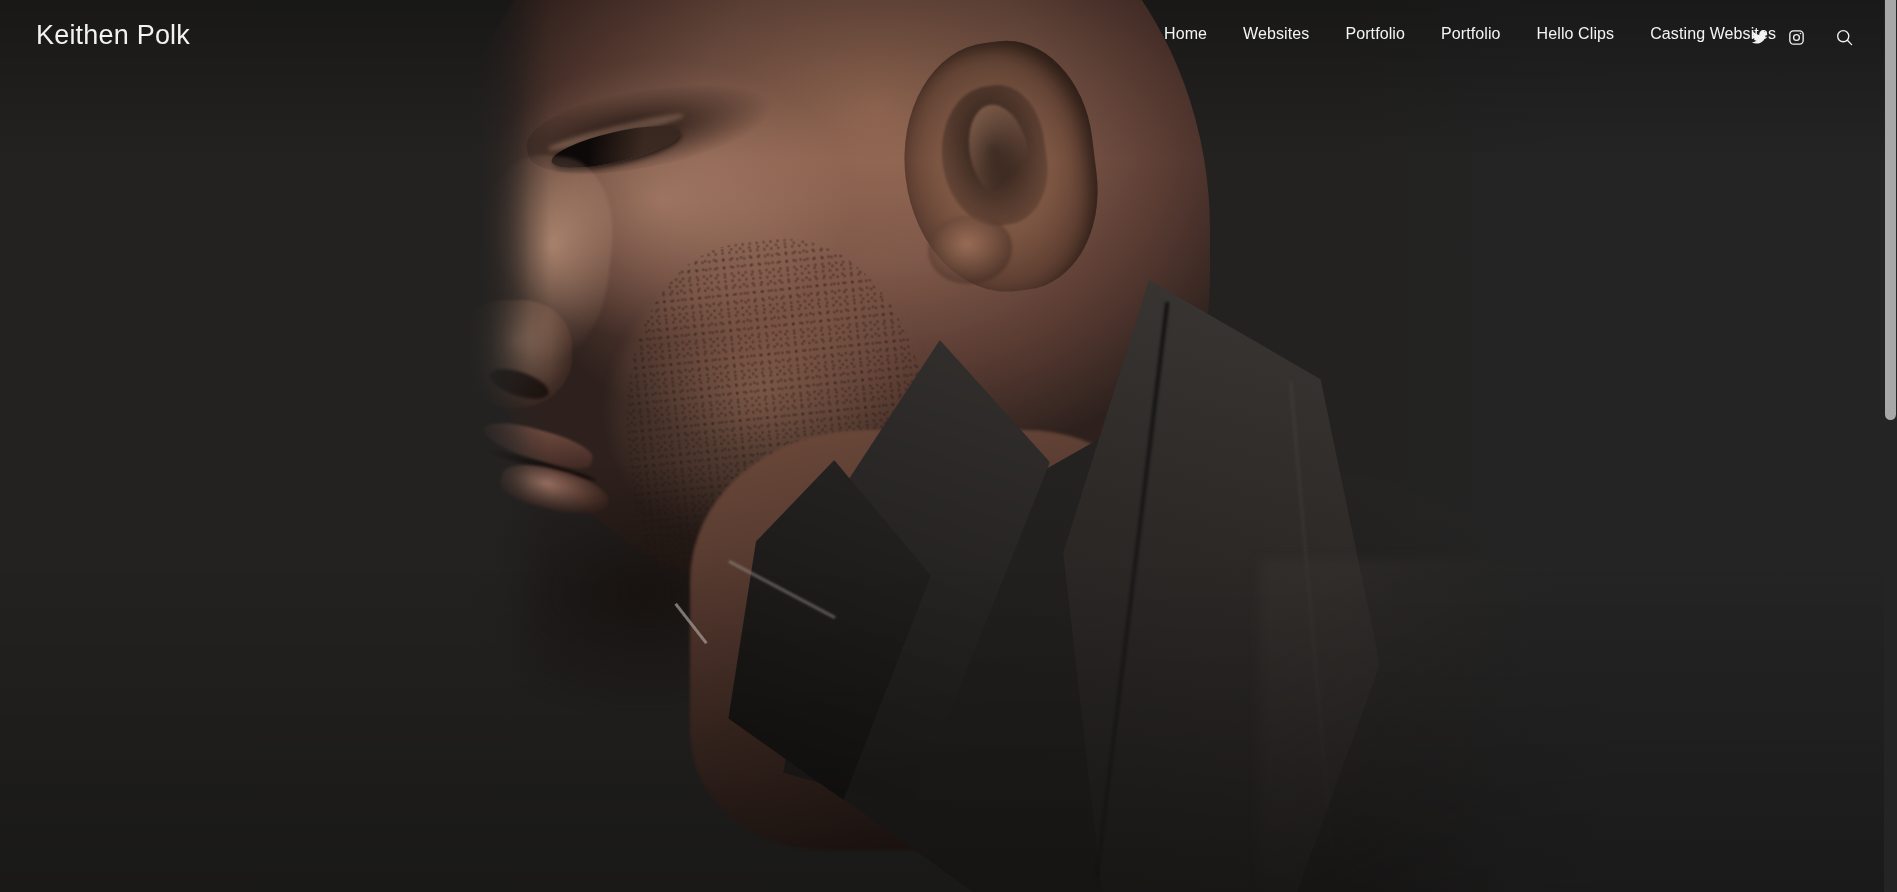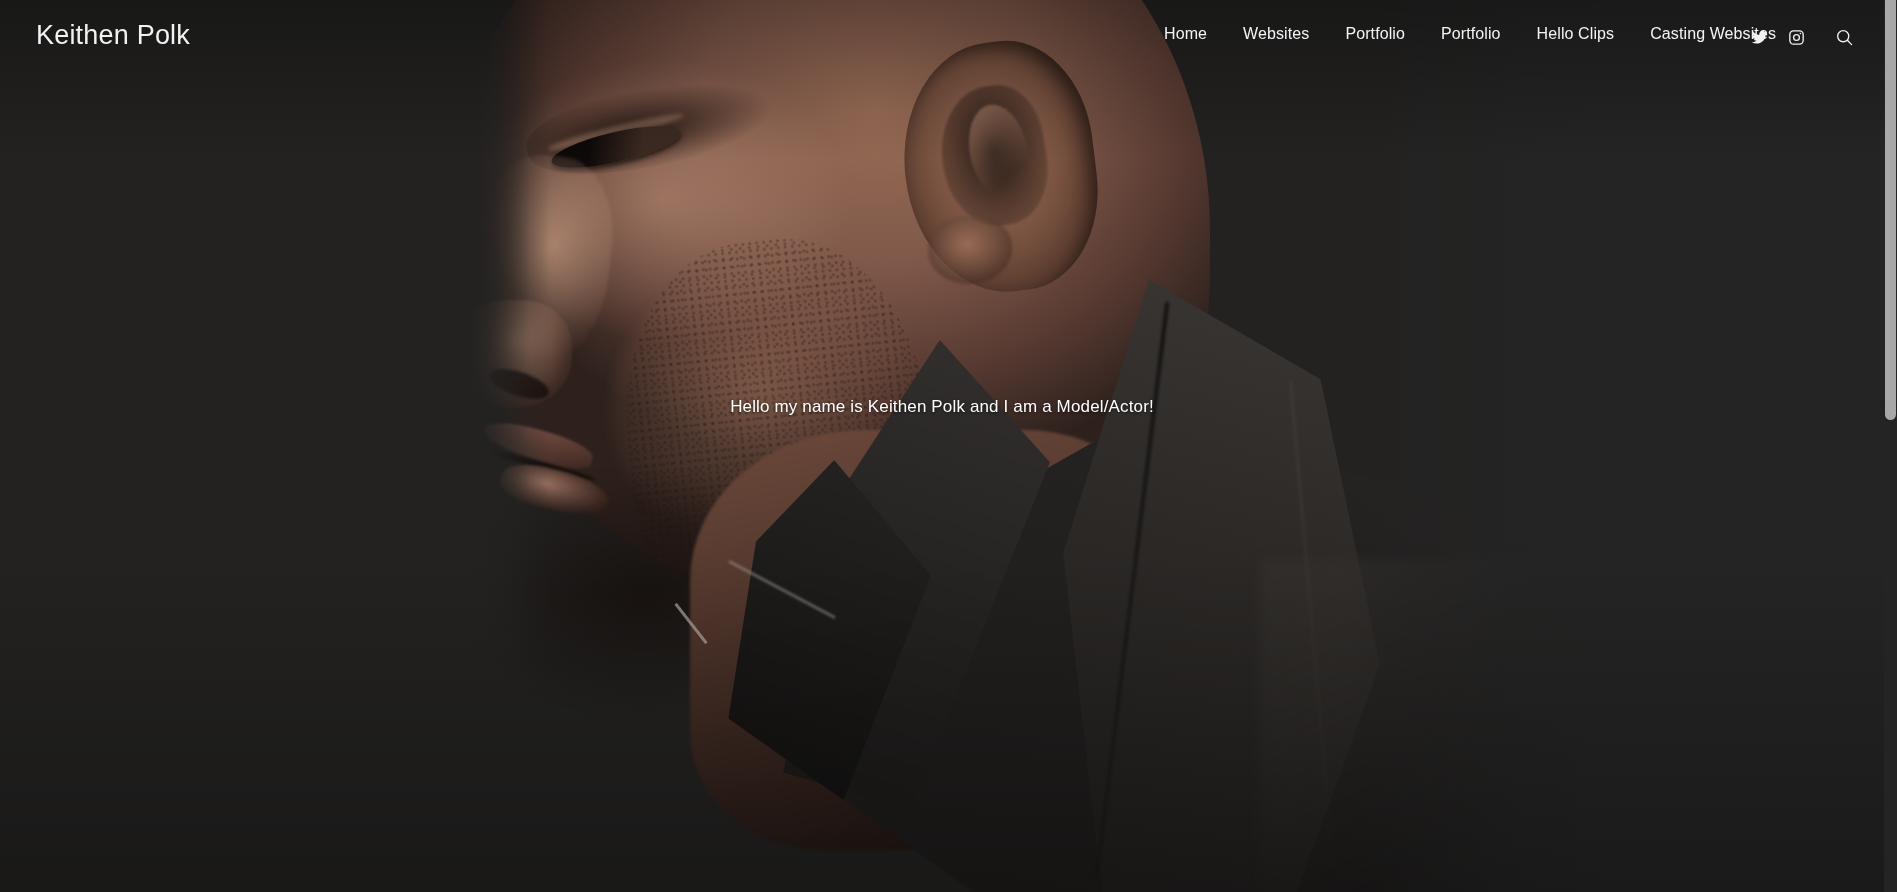--- a/index.html
+++ b/index.html
@@ -542,21 +542,20 @@
       <div class="photo-fade-right"></div>
     </div>
 
     <div class="left-panel"></div>
     <div class="left-panel-fade"></div>
     <div class="right-panel"></div>
     <div class="vignette"></div>
   </div>
 
   <div class="hero-text">
-    <div class="hero-line">Hello my name is Keithen Polk and I am a Model/Actor!</div>
   </div>
 
   <header class="site-header">
 
     <div class="logo">Keithen Polk</div>
 
     <nav class="main-nav">
       <a class="nav-link">Home</a>
       <a class="nav-link">Websites</a>
       <a class="nav-link">Portfolio</a>

